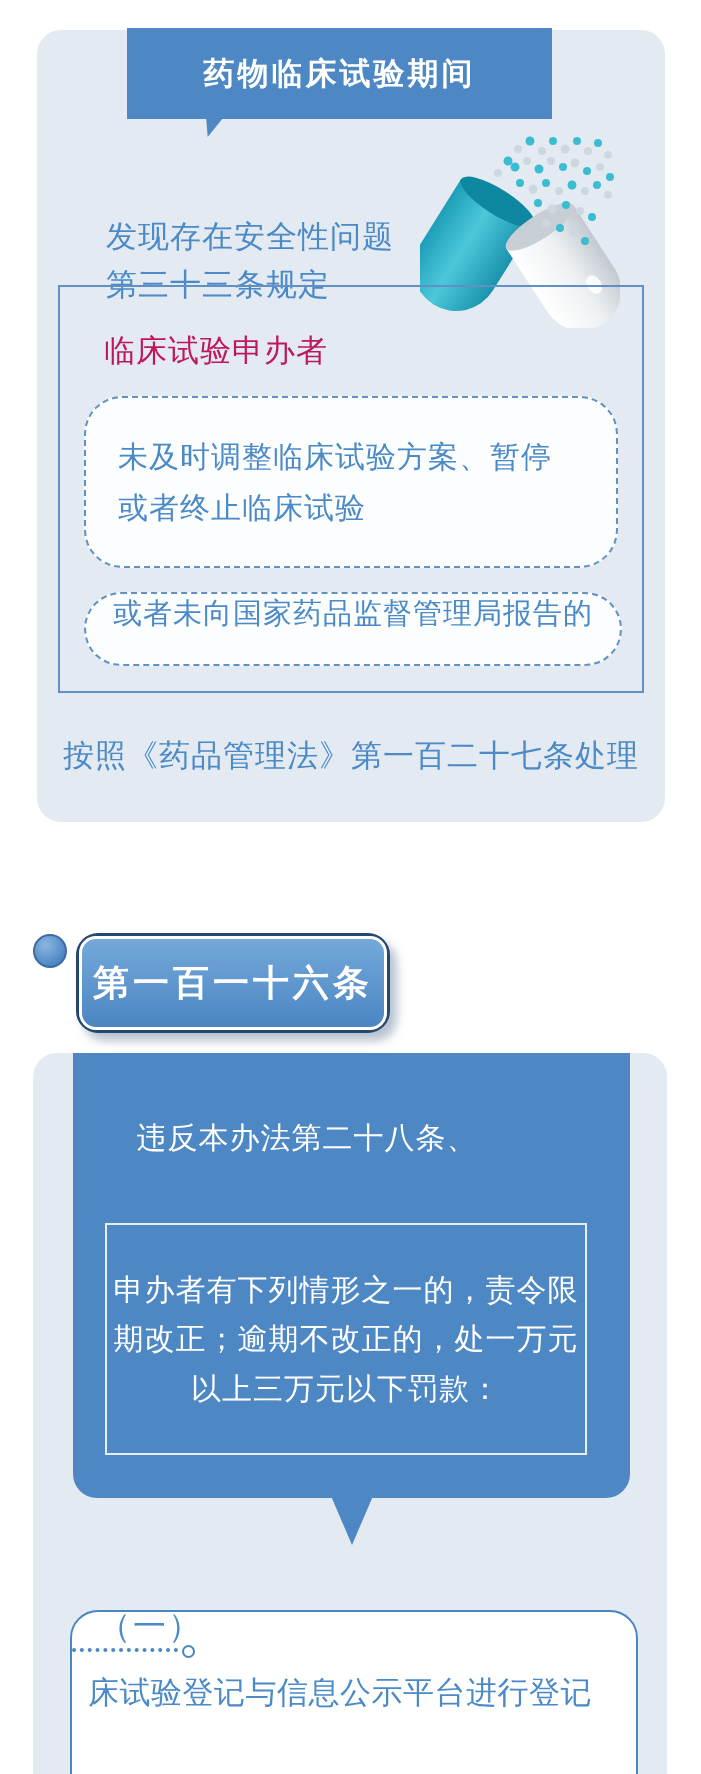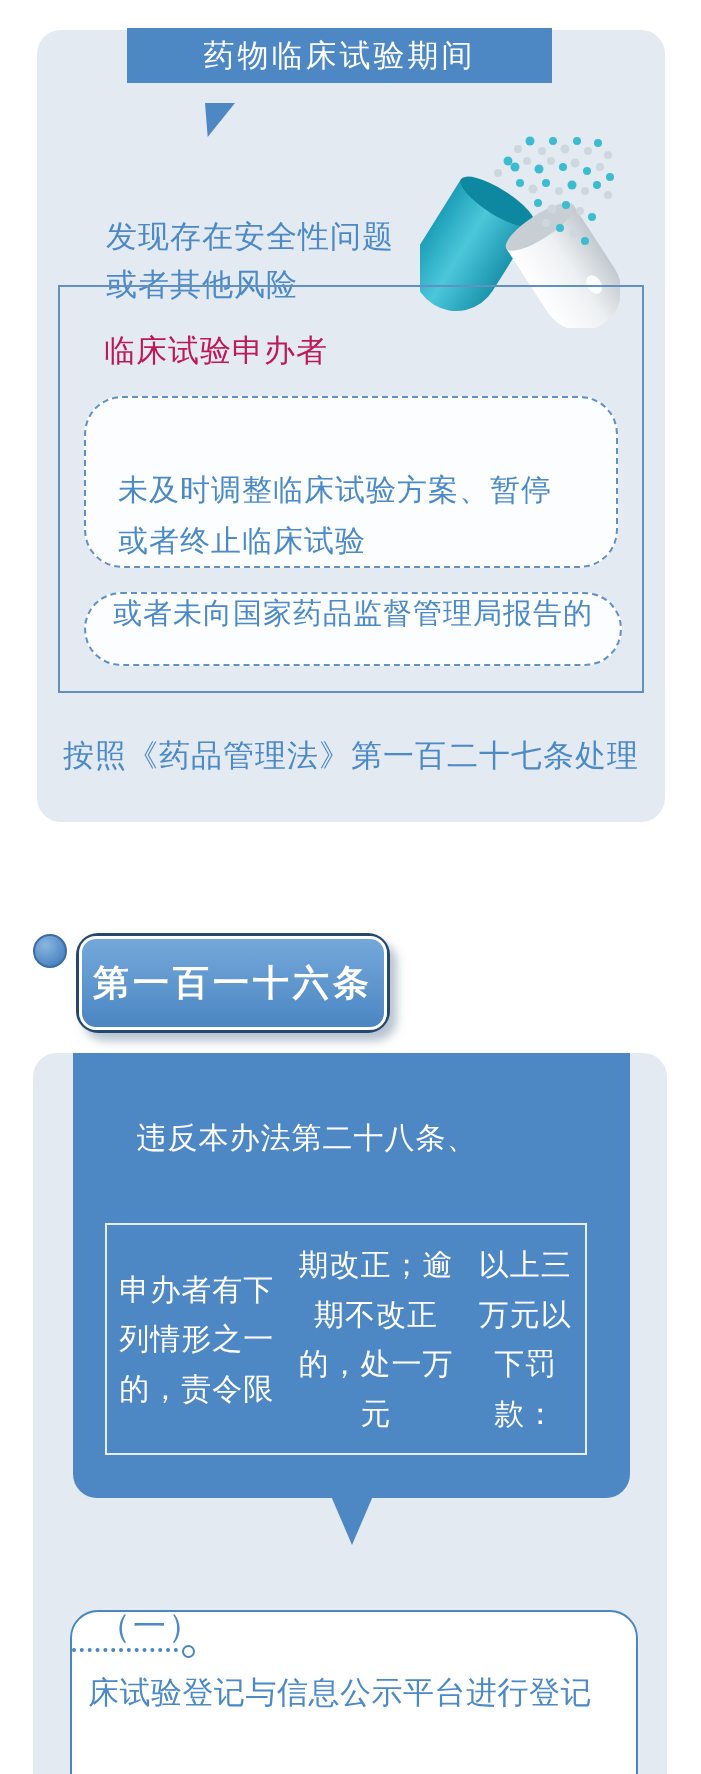--- a/index.html
+++ b/index.html
@@ -6,35 +6,35 @@
   .page{
     position:relative;width:701px;height:1774px;overflow:hidden;background:#ffffff;
     font-family:"DejaVu Sans","Liberation Sans",sans-serif;
   }
   .abs{position:absolute;}
   .line{display:block;}
 
   
   .card1{left:37px;top:30px;width:628px;height:792px;background:#e4eaf2;border-radius:24px;}
   .banner{
-    left:127px;top:28px;width:425px;height:55px;background:#4e88c4;
+    left:127px;top:28px;width:425px;height:91px;background:#4e88c4;
     display:flex;align-items:center;justify-content:center;
-    color:#ffffff;font-size:31px;font-weight:normal;letter-spacing:3px;
+    color:#ffffff;font-size:31px;font-weight:bold;letter-spacing:3px;
   }
   .banner-tail{left:205px;top:103px;width:30px;height:34px;background:#4e88c4;
     clip-path:polygon(0 0,100% 0,9% 100%);}
   .intro{left:106px;top:212px;font-size:31px;color:#4b8ac6;line-height:1.55;letter-spacing:1px;}
   .solid-box{left:58px;top:285px;width:582px;height:404px;border:2px solid #6091c2;}
   .sponsor-label{left:104px;top:330px;font-size:31px;color:#be185d;letter-spacing:1px;}
   .dashed{
     border:2px dashed #6091c2;border-radius:38px;background:#fbfdff;
     color:#4b8ac6;letter-spacing:1px;
   }
   .dashed-a{left:84px;top:396px;width:534px;height:172px;
-    display:flex;flex-direction:column;justify-content:flex-end;
+    display:flex;flex-direction:column;justify-content:center;
     padding-left:32px;box-sizing:border-box;font-size:30px;line-height:1.7;}
   .dashed-b{left:84px;top:592px;width:534px;height:70px;
     display:flex;justify-content:center;font-size:29px;}
   .card1-footer{left:37px;top:735px;width:628px;text-align:center;
     font-size:31px;color:#4b8ac6;letter-spacing:1px;}
 
   
   .capsule{left:420px;top:133px;width:200px;height:195px;}
 
   
@@ -51,21 +51,21 @@
 
   
   .card2{left:33px;top:1053px;width:634px;height:770px;background:#e4eaf2;border-radius:24px;}
   .bubble{left:73px;top:1053px;width:557px;height:445px;background:#4e88c4;
     border-radius:0 0 24px 24px;}
   .bubble-tail{left:331px;top:1496px;width:42px;height:49px;background:#4e88c4;
     clip-path:polygon(0 0,100% 0,50% 100%);}
   .bubble-heading{left:73px;top:1112px;width:468px;text-align:center;
     color:#ffffff;font-size:30px;line-height:1.7;letter-spacing:1px;}
   .penalty-box{left:105px;top:1223px;width:478px;height:228px;border:2px solid #e6eef6;
-    display:flex;flex-direction:row;align-items:center;justify-content:center;
+    display:flex;flex-direction:column;align-items:center;justify-content:center;
     color:#ffffff;font-size:30px;line-height:1.65;text-align:center;letter-spacing:1px;}
 
   .item-box{left:70px;top:1610px;width:564px;height:230px;background:#ffffff;
     border:2px solid #4a86c0;border-radius:28px;}
   .item-index{left:98px;top:1604px;font-size:33px;color:#4b8ac6;letter-spacing:2px;}
   .dotted-leader{left:72px;top:1648px;width:106px;height:0;border-top:4px dotted #4a86c0;}
   .leader-circle{left:182px;top:1645px;width:9px;height:9px;border:2px solid #4a86c0;
     border-radius:50%;background:#ffffff;}
   .item-text{left:88px;top:1670px;width:548px;font-size:31px;color:#4b8ac6;
     line-height:1.45;letter-spacing:0.5px;}
@@ -77,21 +77,21 @@
 
   <section class="abs card1"></section>
 
   <div class="abs banner">
     <span>药物临床试验期间</span>
   </div>
   <div class="abs banner-tail"></div>
 
   <div class="abs intro">
     <span class="line">发现存在安全性问题</span>
-    <span class="line">或者其他风险</span>
+    <span class="line">第三十三条规定</span>
   </div>
 
   <svg class="abs capsule" viewBox="0 0 200 195" xmlns="http://www.w3.org/2000/svg">
     <defs>
       <linearGradient id="tealGrad" x1="0" y1="0" x2="1" y2="0">
         <stop offset="0" stop-color="#1d9fb8"></stop>
           <stop offset="0.45" stop-color="#4cc7da"></stop>
           <stop offset="1" stop-color="#1a93ac"></stop>
       </linearGradient>
       <linearGradient id="whiteGrad" x1="0" y1="0" x2="1" y2="0">

